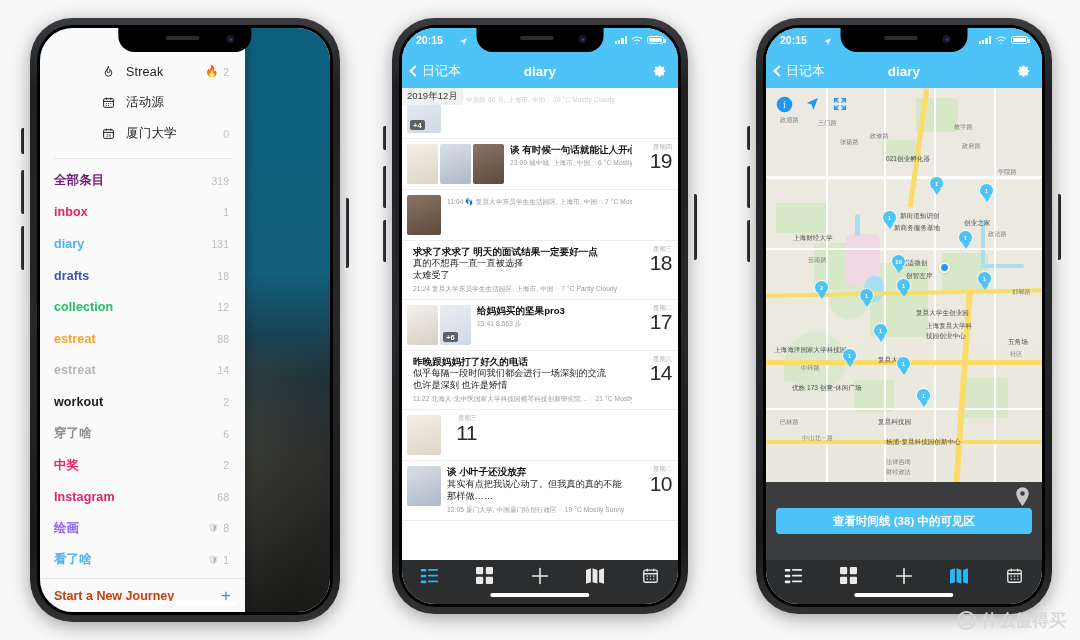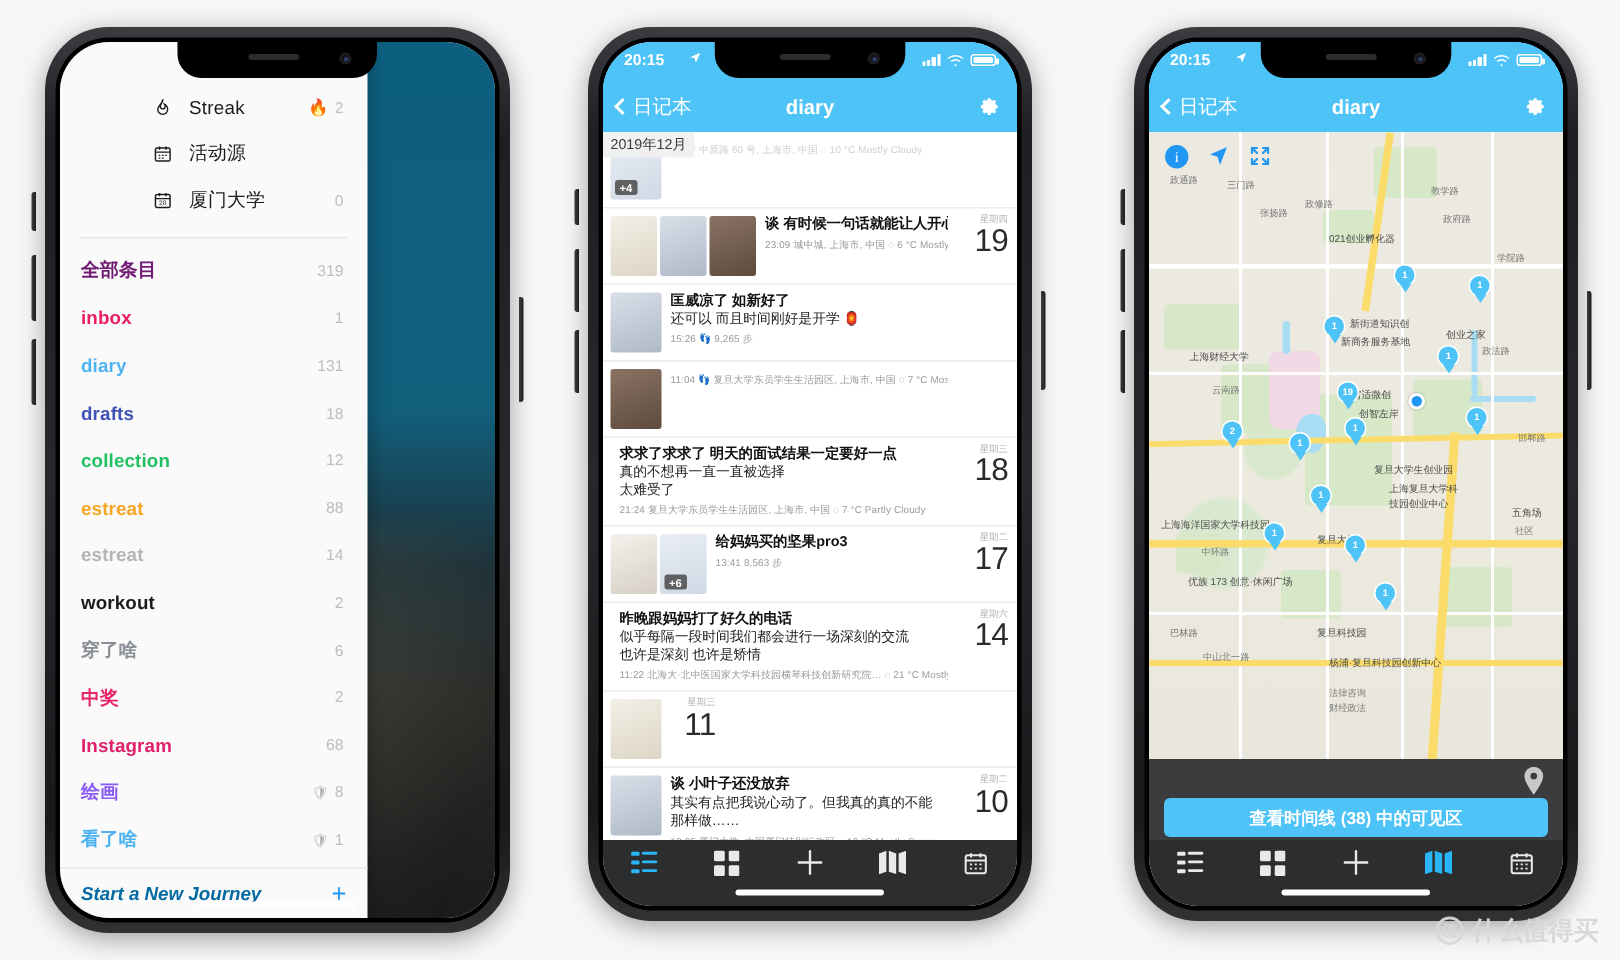--- a/index.html
+++ b/index.html
@@ -113,30 +113,30 @@
     height: 31.6px; padding: 0 16px 0 14px;
   }
   .j-row .jl { flex:1; font-size: 12.5px; font-weight: 700; letter-spacing: .1px;}
   .j-row .jc { font-size: 10.5px; color:#bdbdbd; }
   .j-row .shield { font-size: 9px; color:#b6b6b6; margin-right: 4px; }
 
   .drawer-foot {
     margin-top: auto; border-top: 1px solid #e6e6e6;
     display:flex; align-items:center; padding: 0 14px; height: 34px;
   }
-  .drawer-foot .fl { flex:1; font-size: 12.5px; font-weight:700; color:#0369a1;font-style:italic; }
+  .drawer-foot .fl { flex:1; font-size: 12.5px; font-weight:700; color:#c2410c; }
   .drawer-foot .fp { font-size: 17px; color:#2196f3; line-height:1; }
 
   
   .statusbar {
     position:absolute; top:0; left:0; right:0; height:24px;
     display:flex; align-items:center; z-index:35;
     padding: 0 14px; color:#fff; font-size: 10.5px; font-weight: 700;
   }
-  .statusbar .time { width: 38%; display:flex; align-items:flex-start; gap:16px; }
+  .statusbar .time { width: 38%; display:flex; align-items:flex-end; gap:16px; }
   .statusbar .right { margin-left:auto; display:flex; align-items:center; gap:4px;}
   .bars { display:flex; align-items:flex-end; gap:1.2px; height:8px;}
   .bars i { width:2.2px; background:#fff; border-radius:.5px; display:block;}
   .bars i:nth-child(1){height:3px}.bars i:nth-child(2){height:4.5px}
   .bars i:nth-child(3){height:6px}.bars i:nth-child(4){height:8px}
   .batt { width:17px;height:8.5px;border:1.1px solid #fff;border-radius:2.4px;position:relative;}
   .batt::after{content:'';position:absolute;right:-3px;top:2.4px;width:1.6px;height:3.4px;background:#fff;border-radius:0 1px 1px 0;}
   .batt i{position:absolute;inset:1px;background:#fff;border-radius:1px;display:block;}
 
   
@@ -219,21 +219,21 @@
   }
   .pin::after{
     content:''; position:absolute; bottom:-5px; left:50%; transform:translateX(-50%);
     border-left:4px solid transparent; border-right:4px solid transparent;
     border-top:6px solid #4ec3f7;
   }
   .userdot{ position:absolute; width:11px;height:11px;border-radius:50%;
     background:#2196f3; border:2px solid #fff; box-shadow:0 0 0 1px rgba(0,0,0,.08);}
   .map-ctl{ position:absolute; display:flex; align-items:center; color:#2196f3;}
   .mapfoot{
-    position:absolute; bottom:44px; left:0; right:0; height:54px;
+    position:absolute; bottom:44px; left:0; right:0; height:78px;
     background:#3a3c3e; z-index:25;
   }
   .mapfoot .pinbtn{ position:absolute; right:12px; top:5px; color:#c8c8c8; }
   .mapfoot .cta{
     position:absolute; left:10px; right:10px; top:26px; height:26px;
     background:#4ec3f7; border-radius:4px; color:#fff;
     display:flex;align-items:center;justify-content:center;
     font-size:11.5px; font-weight:700;
   }
   .amap-wm{ position:absolute; right:4px; bottom:2px; font-size:6px; color:#8b8b8b;}
@@ -453,34 +453,20 @@
                   <div class="th w2" style="background:linear-gradient(160deg,#d9dfe8,#aeb9c8)"></div>
                   <div class="th w2" style="background:linear-gradient(160deg,#8a7363,#5d4b3e)"></div>
                 </div>
                 <div class="etxt">
                   <div class="etitle">谈 有时候一句话就能让人开心起来</div>
                   <div class="emeta">23:09 城中城, 上海市, 中国 ◌ 6 °C Mostly Clear  12,55…</div>
                 </div>
                 <div class="edate">
                   <div class="dow">星期四</div>
                   <div class="day">19</div>
-                </div>
-              </div>
-              <div class="entry">
-                <div class="thumbs">
-                  <div class="th" style="background:linear-gradient(160deg,#d9dfe8,#aeb9c8)"></div>
-                </div>
-                <div class="etxt">
-                  <div class="etitle">匡威凉了 如新好了</div>
-                  <div class="ebody">还可以 而且时间刚好是开学 🏮</div>
-                  <div class="emeta">15:26 👣 9,265 步</div>
-                </div>
-                <div class="edate">
-                  <div class="dow"></div>
-                  <div class="day"></div>
                 </div>
               </div>
               <div class="entry">
                 <div class="thumbs">
                   <div class="th" style="background:linear-gradient(160deg,#8a7363,#5d4b3e)"></div>
                 </div>
                 <div class="etxt">
                   <div class="emeta">11:04 👣 复旦大学东员学生生活园区, 上海市, 中国 ◌ 7 °C Mostly…</div>
                 </div>
                 <div class="edate">

